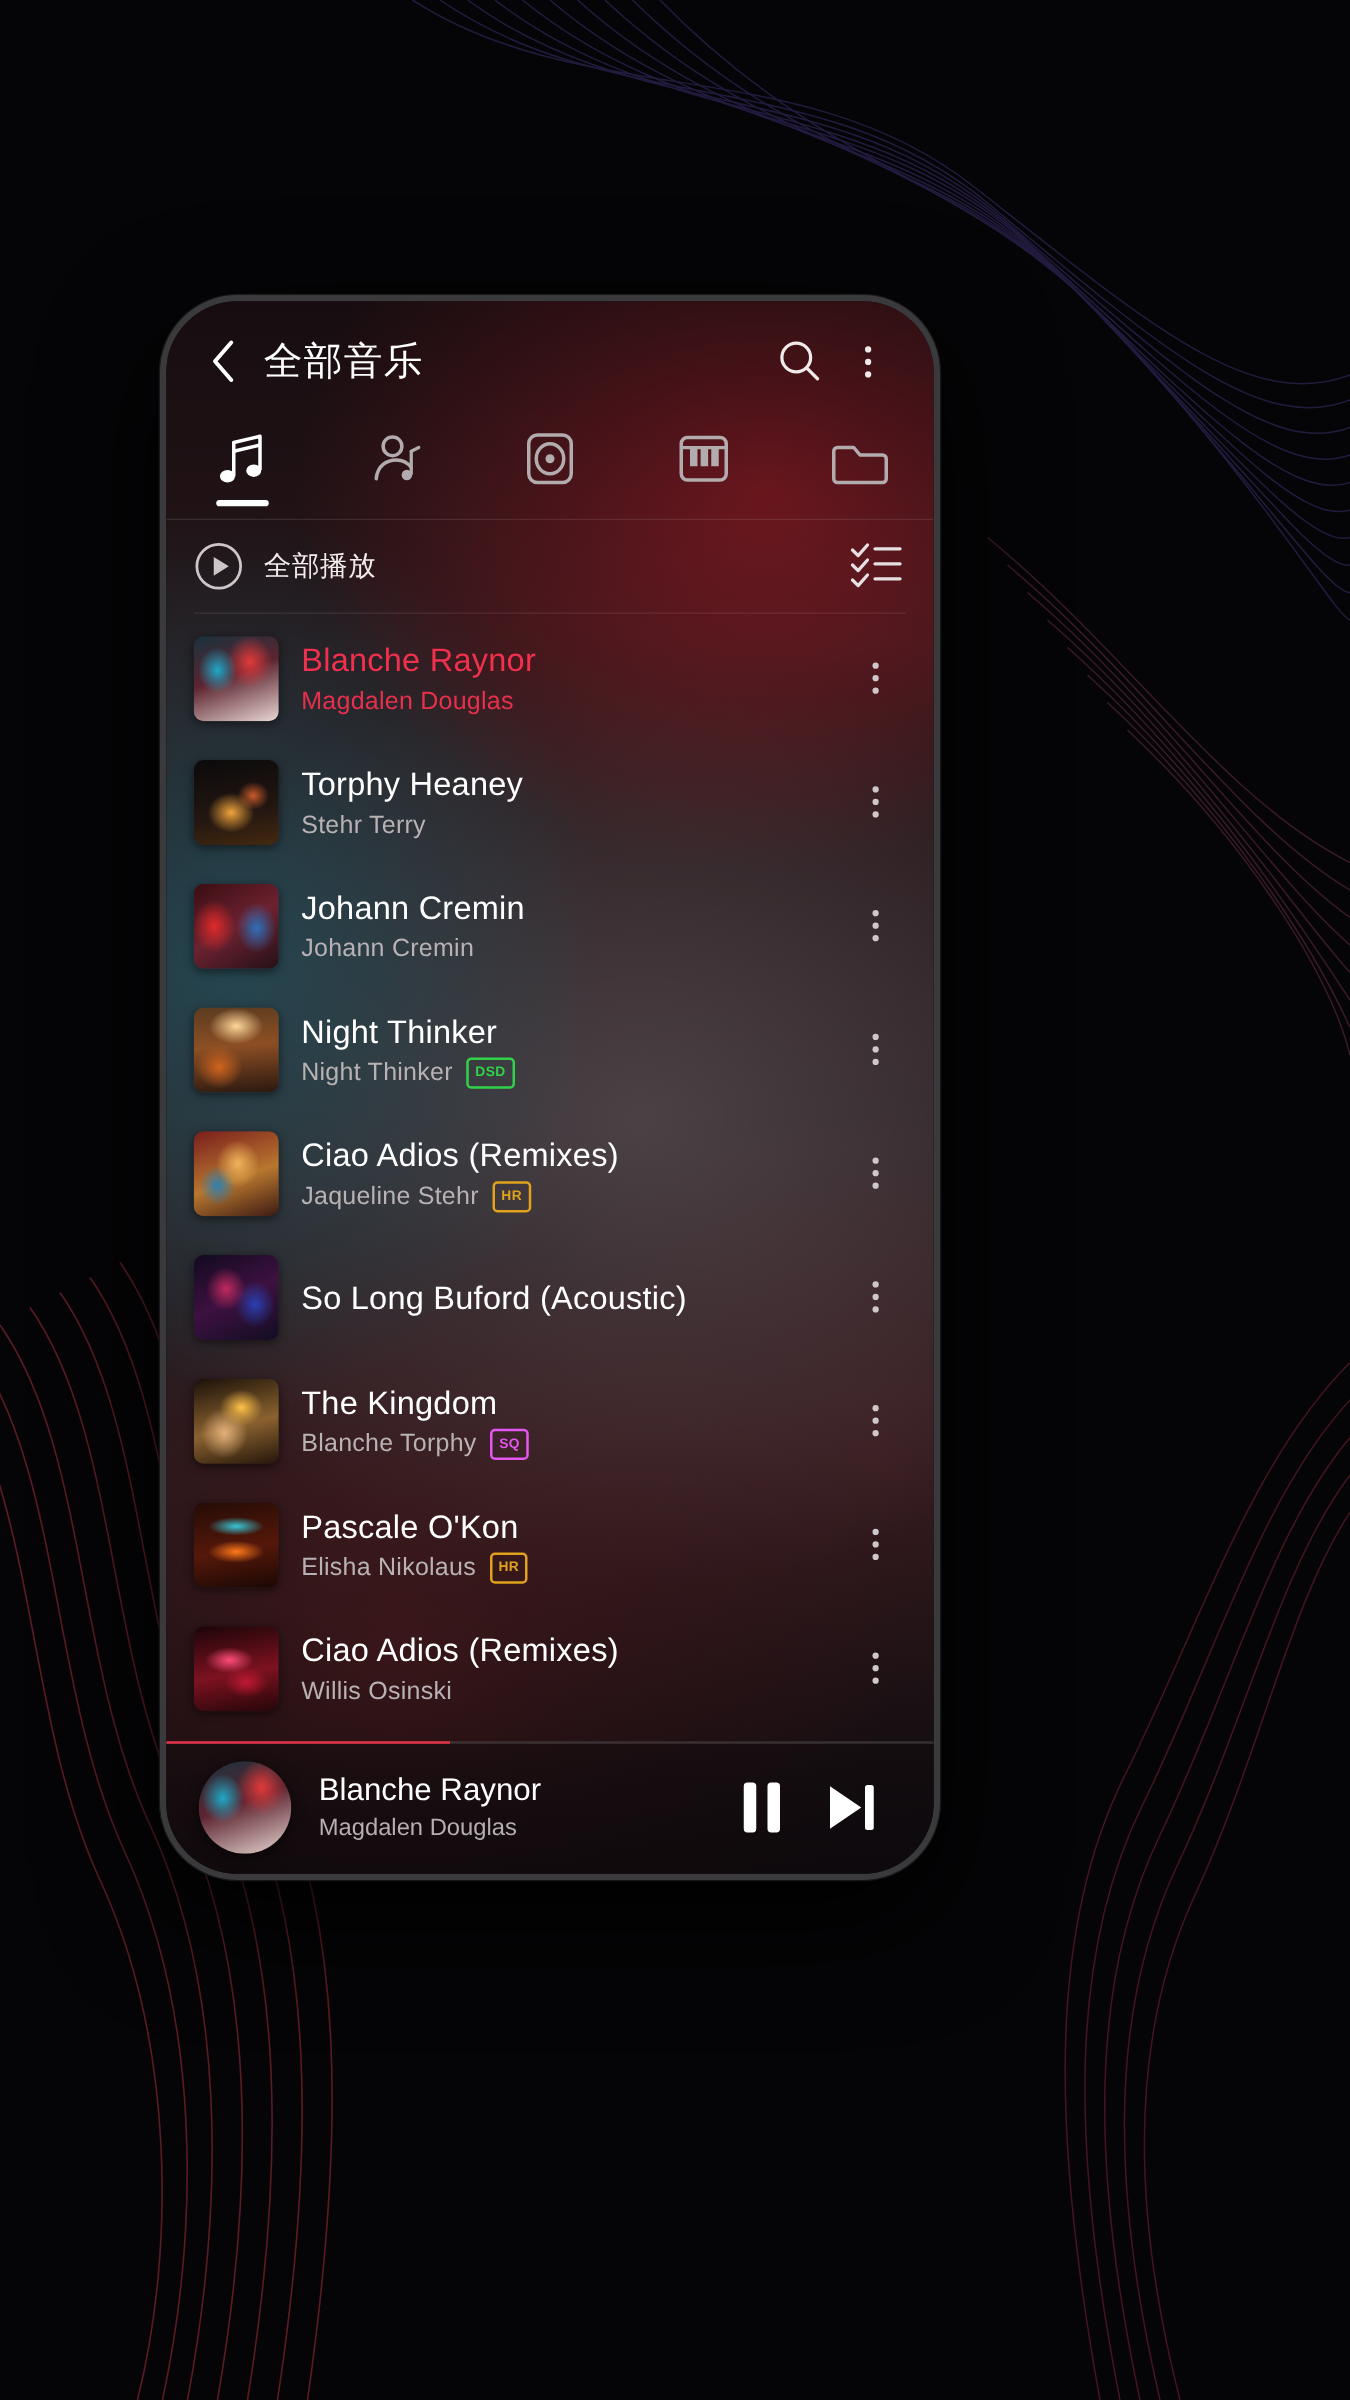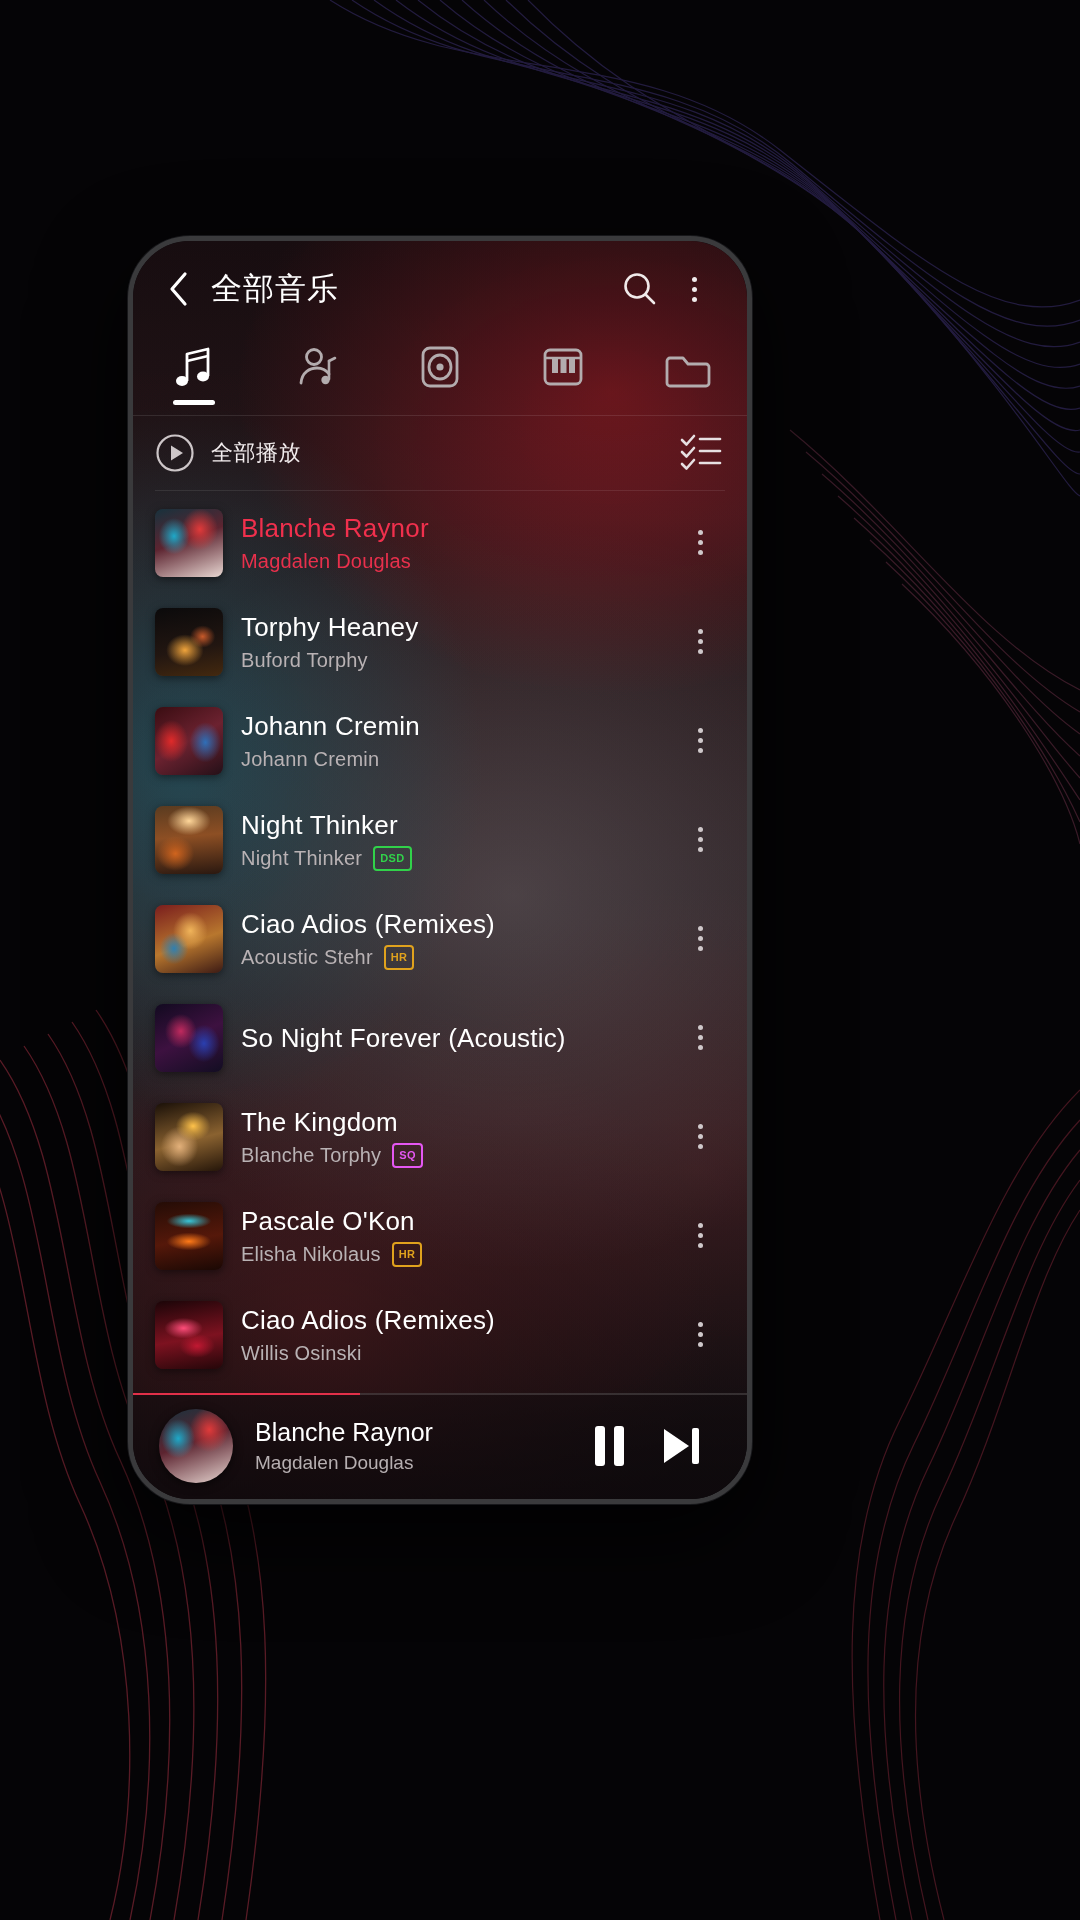--- a/index.html
+++ b/index.html
@@ -309,21 +309,21 @@
         <div class="row">
           <div class="art">
             <div class="ph" style="background:
                    radial-gradient(26px 22px at 44% 62%, #f0a43c, rgba(240,164,60,0) 72%),
                    radial-gradient(18px 16px at 70% 42%, #c85a2a, rgba(200,90,42,0) 70%),
                    linear-gradient(170deg,#0b0a0b 0%,#221611 60%,#44290f 100%);"></div>
           </div>
           <div class="meta">
             <div class="t1">Torphy Heaney</div>
             <div class="t2line">
-              <div class="t2">Buford Torphy</div>
+              <div class="t2">Stehr Terry</div>
             </div>
           </div>
           <div class="more">
             <span class="dots3">
                 <i></i>
                 <i></i>
                 <i></i>
               </span>
           </div>
         </div>
@@ -376,42 +376,42 @@
         <div class="row">
           <div class="art">
             <div class="ph" style="background:
                    radial-gradient(24px 26px at 52% 38%, #f0b45a, rgba(240,180,90,0) 72%),
                    radial-gradient(20px 22px at 28% 64%, #2f7fb0, rgba(47,127,176,0) 72%),
                    linear-gradient(160deg,#7a1d1d 0%,#b8772e 55%,#3c1a14 100%);"></div>
           </div>
           <div class="meta">
             <div class="t1">Ciao Adios (Remixes)</div>
             <div class="t2line">
-              <div class="t2">Acoustic Stehr</div>
+              <div class="t2">Jaqueline Stehr</div>
               <span class="badge" style="color:#e0a21d;border-color:#e0a21d;">HR</span>
             </div>
           </div>
           <div class="more">
             <span class="dots3">
                 <i></i>
                 <i></i>
                 <i></i>
               </span>
           </div>
         </div>
 
         <div class="row">
           <div class="art">
             <div class="ph" style="background:
                    radial-gradient(22px 24px at 38% 40%, #c02a5e, rgba(192,42,94,0) 72%),
                    radial-gradient(22px 26px at 72% 58%, #2a3fb0, rgba(42,63,176,0) 72%),
                    linear-gradient(155deg,#120a20 0%,#3d1140 50%,#120d22 100%);"></div>
           </div>
           <div class="meta">
-            <div class="t1">So Night Forever (Acoustic)</div>
+            <div class="t1">So Long Buford (Acoustic)</div>
           </div>
           <div class="more">
             <span class="dots3">
                 <i></i>
                 <i></i>
                 <i></i>
               </span>
           </div>
         </div>
 

